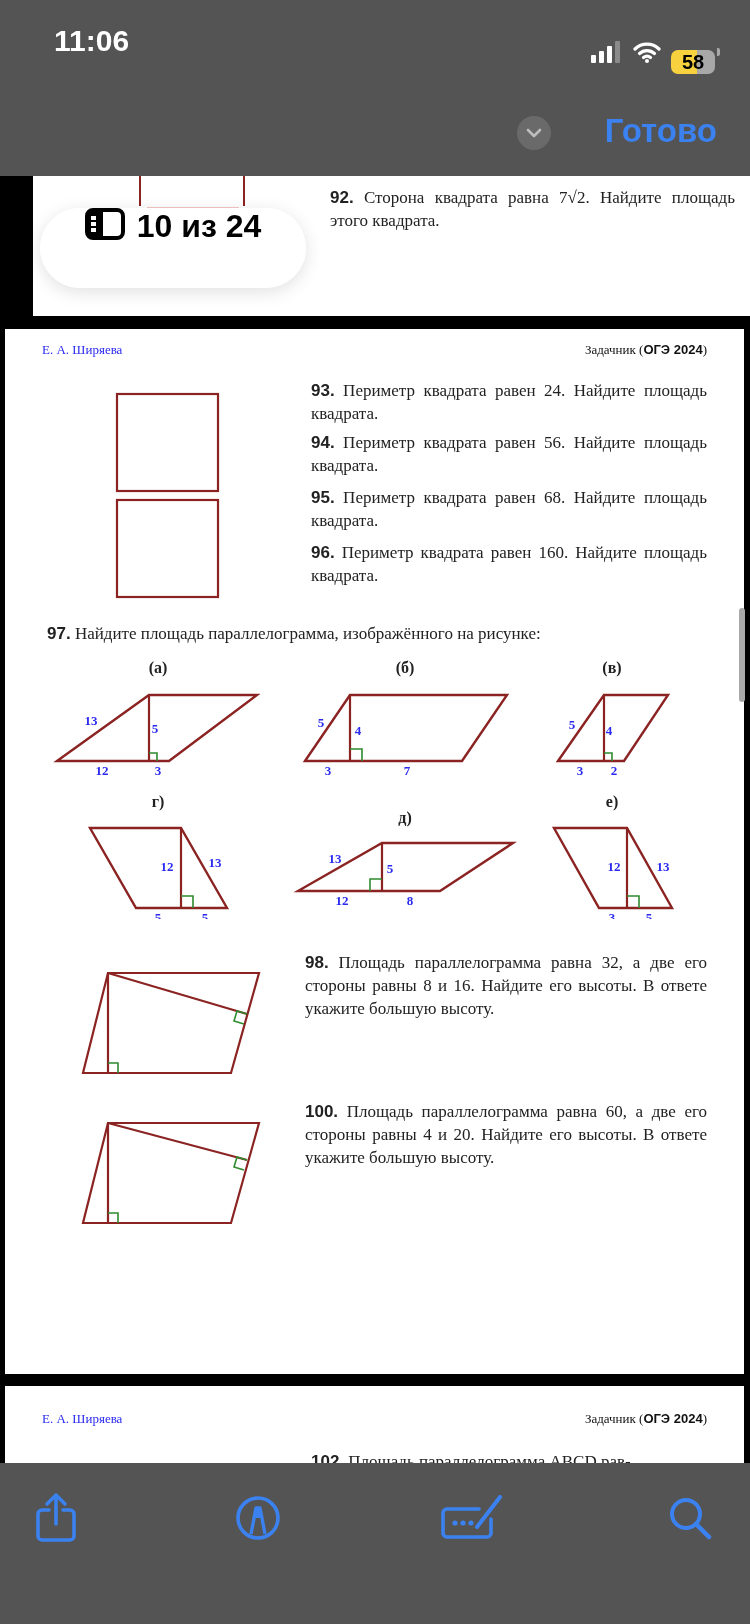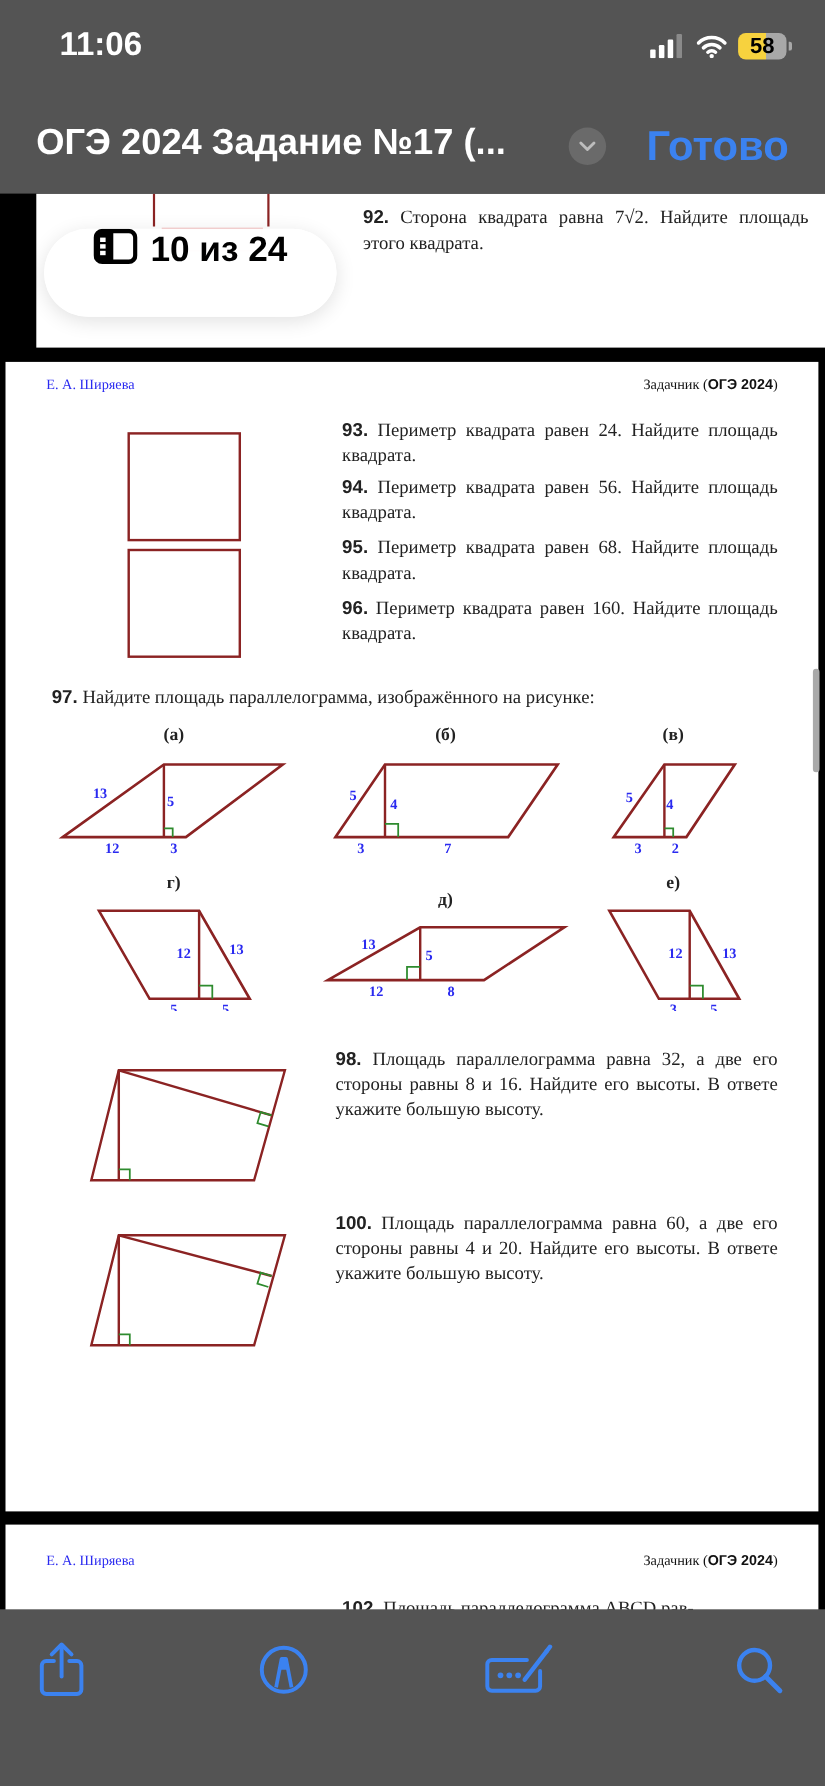--- a/index.html
+++ b/index.html
@@ -1,25 +1,25 @@
 <!DOCTYPE html>
 <html><head>
 <meta charset="utf-8">
 <style>
   html, body { margin:0; padding:0; }
   body { width:750px; height:1624px; position:relative; overflow:hidden; background:#000; font-family:"Liberation Sans", sans-serif; }
   .topbar { position:absolute; left:0; top:0; width:750px; height:176px; background:#545454; z-index:5; }
   .status-time { position:absolute; left:54px; top:24px; color:#fff; font-weight:bold; font-size:30px; font-family:"Liberation Sans", sans-serif; }
   .status-right { position:absolute; right:30px; top:30px; display:flex; align-items:center; gap:10px; }
   .battery { display:flex; align-items:center; }
-  .battery-body { width:44px; height:24px; border-radius:7px; background:linear-gradient(90deg,#f7d23e 0 58%, #a8a8a8 58% 100%); display:flex; align-items:center; justify-content:center; font-weight:bold; font-size:20px; color:#000; }
+  .battery-body { width:44px; height:24px; border-radius:7px; background:linear-gradient(90deg,#f7d23e 0 58%, #a8a8a8 58% 100%); display:flex; align-items:center; justify-content:center; font-weight:bold; font-size:20px; color:#000;margin-top:20px; }
   .battery-tip { width:3px; height:8px; background:#a8a8a8; border-radius:0 2px 2px 0; margin-left:2px; }
   .nav-title { position:absolute; left:33px; top:110px; color:#fff; font-weight:bold; font-size:33px; white-space:nowrap; }
   .nav-chevron { position:absolute; left:517px; top:116px; width:34px; height:34px; border-radius:50%; background:#6a6a6a; display:flex; align-items:center; justify-content:center; }
-  .nav-done { position:absolute; right:33px; top:112px; color:#3b82f0; font-weight:bold; font-size:38px; }
+  .nav-done { position:absolute; right:33px; top:112px; color:#3b82f0; font-weight:bold; font-size:33px; }
 
   .page { position:absolute; left:5px; width:739px; background:#fff; }
   .page1 { top:176px; height:140px;margin-left:28px; }
   .page2 { top:329px; height:1045px; }
   .page3 { top:1386px; height:100px; }
   .pg-header-left { position:absolute; left:37px; font-family:"Liberation Serif", serif; font-size:13px; color:#2a2af0; }
   .pg-header-right { position:absolute; right:37px; font-family:"Liberation Serif", serif; font-size:13px; color:#111; }
   .pg-header-right b { font-family:"Liberation Sans", sans-serif;text-align:center; }
   .task { position:absolute; font-family:"Liberation Serif", serif; font-size:17px; line-height:23px; color:#222; text-align:justify; }
   .task b { font-family:"Liberation Sans", sans-serif; font-weight:bold; }
@@ -49,21 +49,20 @@
       <path d="M2 8 A17 17 0 0 1 26 8" stroke="#fff" stroke-width="3.2" fill="none" stroke-linecap="round"></path>
       <path d="M6.5 12.5 A11 11 0 0 1 21.5 12.5" stroke="#fff" stroke-width="3.2" fill="none" stroke-linecap="round"></path>
       <path d="M10.5 16.5 A5.5 5.5 0 0 1 17.5 16.5" stroke="#fff" stroke-width="3.2" fill="none" stroke-linecap="round"></path>
       <circle cx="14" cy="20" r="2" fill="#fff"></circle>
     </svg>
     <div class="battery">
       <div class="battery-body">58</div>
       <div class="battery-tip"></div>
     </div>
   </div>
-  <div class="nav-title">ОГЭ 2024 Задание №17 (...</div>
   <div class="nav-chevron">
     <svg width="16" height="10" viewBox="0 0 16 10">
       <path d="M2 2 L8 8 L14 2" stroke="#bdbdbd" stroke-width="2.6" fill="none" stroke-linecap="round" stroke-linejoin="round"></path>
     </svg>
   </div>
   <div class="nav-done">Готово</div>
 </div>
 
 <div class="page page1">
   <svg style="position:absolute;left:105px;top:0" width="110" height="60">

